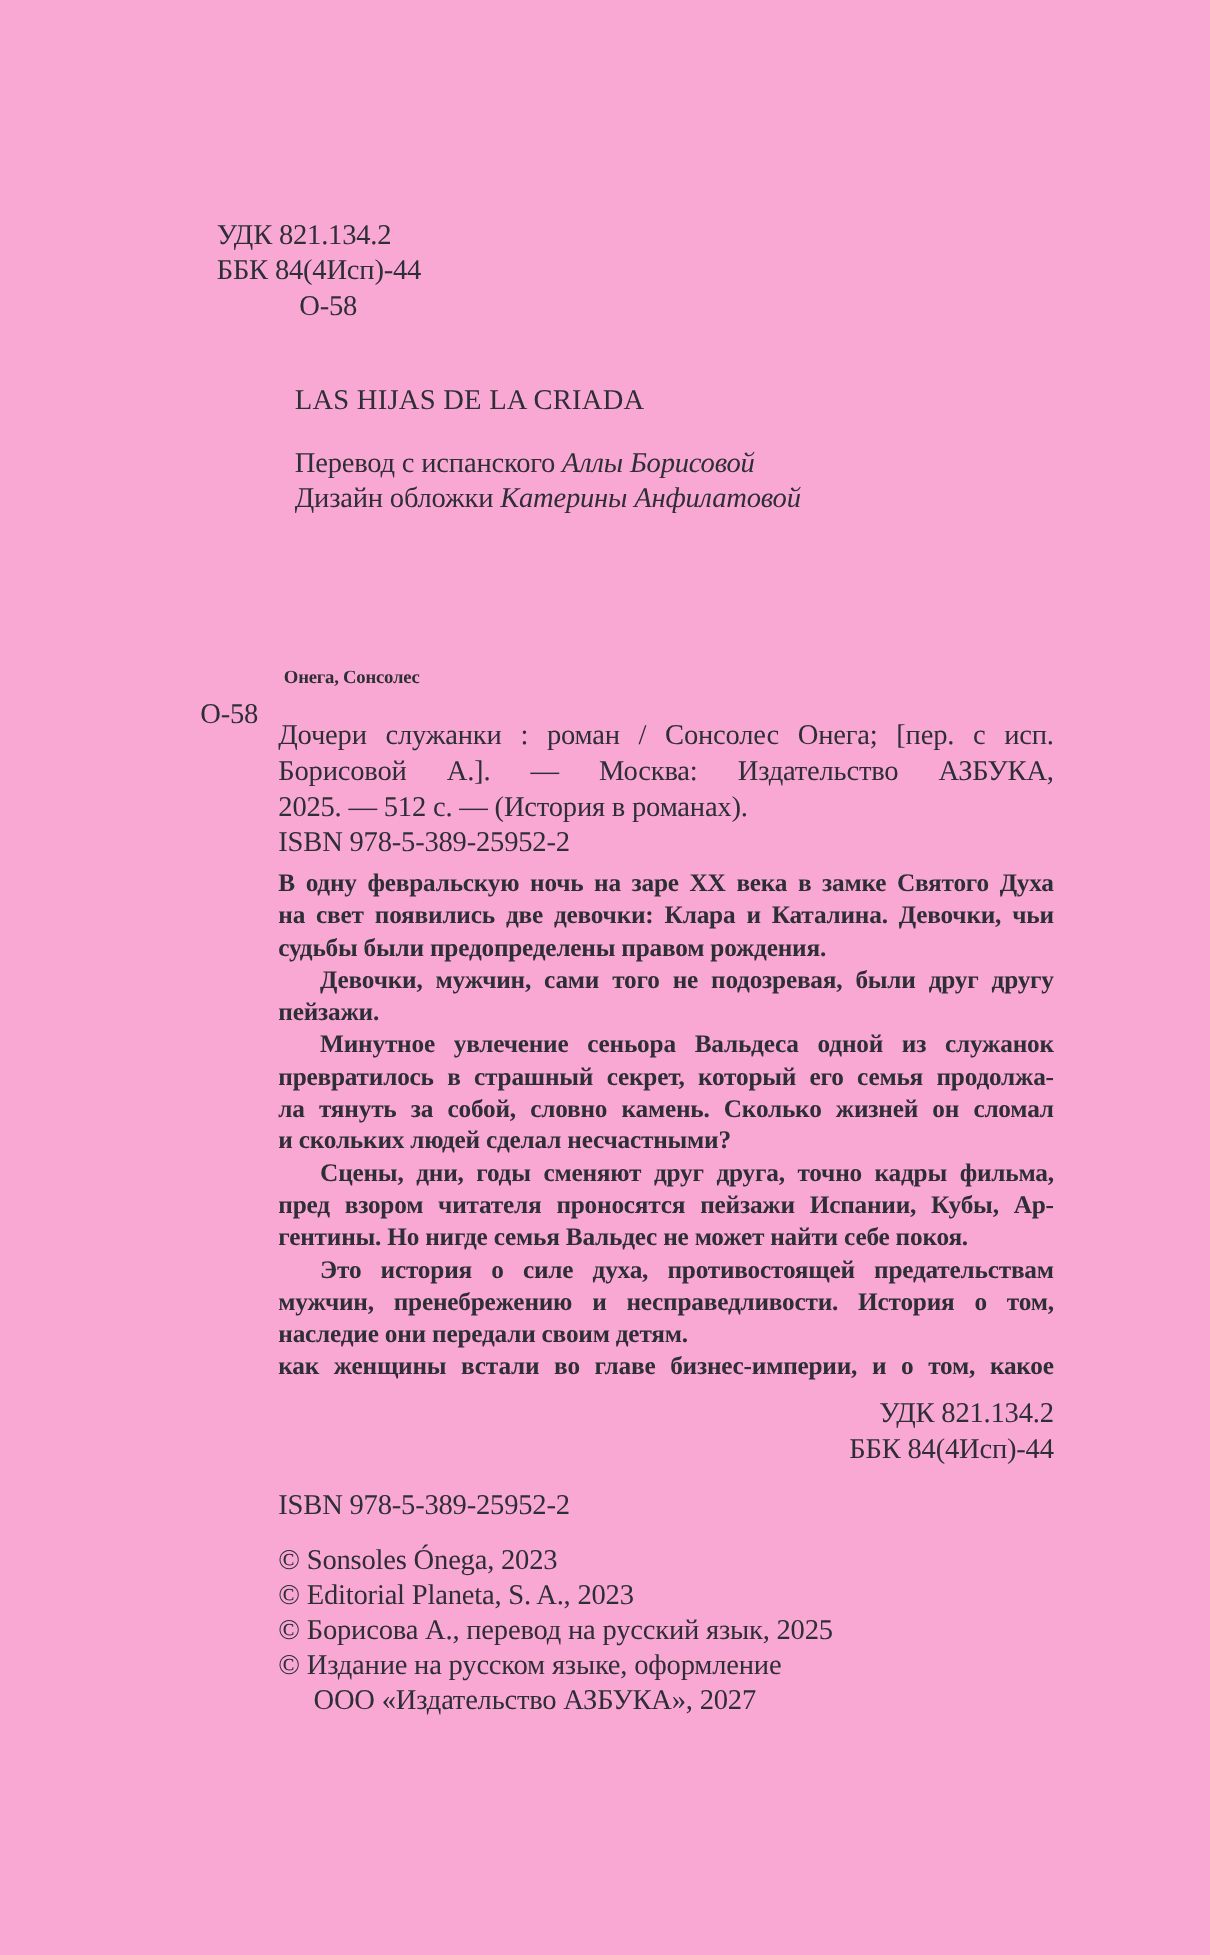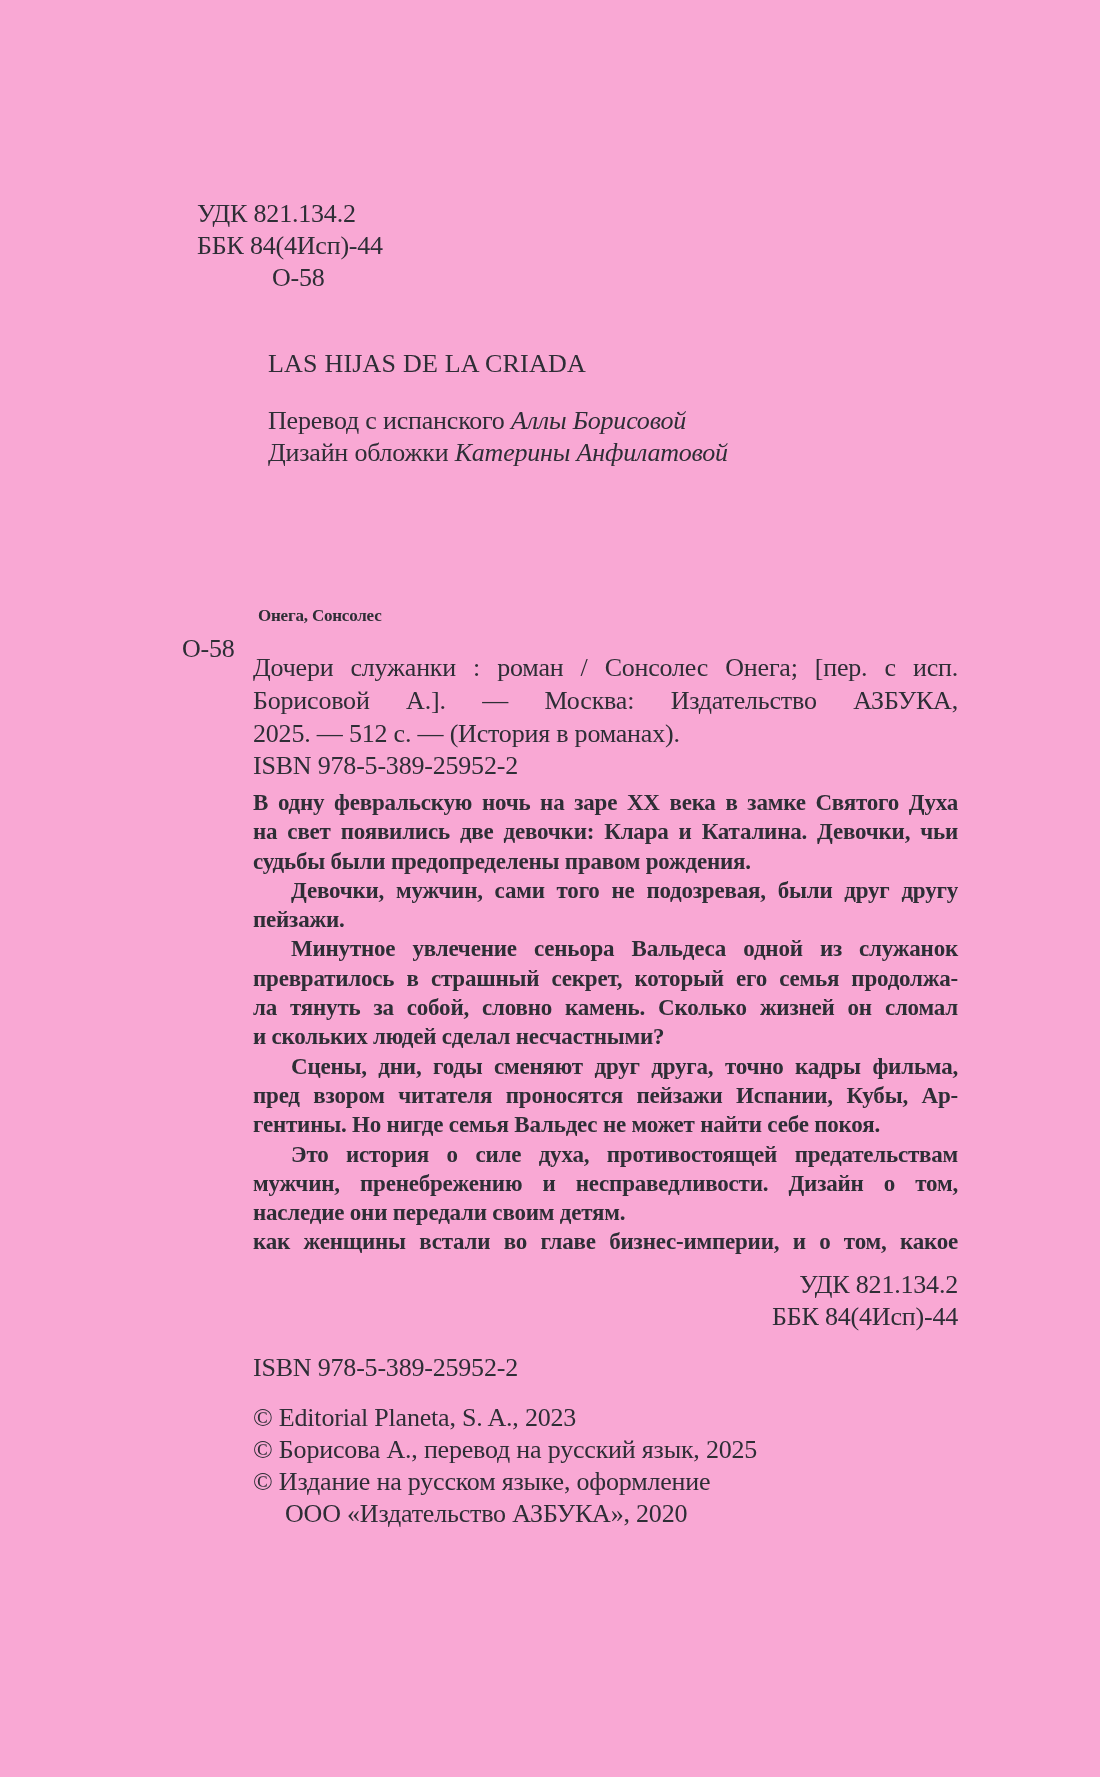--- a/index.html
+++ b/index.html
@@ -136,32 +136,33 @@
     <span class="line just indent">Минутное увлечение сеньора Вальдеса одной из служанок</span>
     <span class="line just">превратилось в страшный секрет, который его семья продолжа-</span>
     <span class="line just">ла тянуть за собой, словно камень. Сколько жизней он сломал</span>
     <span class="line">и скольких людей сделал несчастными?</span>
 
     <span class="line just indent">Сцены, дни, годы сменяют друг друга, точно кадры фильма,</span>
     <span class="line just">пред взором читателя проносятся пейзажи Испании, Кубы, Ар-</span>
     <span class="line">гентины. Но нигде семья Вальдес не может найти себе покоя.</span>
 
     <span class="line just indent">Это история о силе духа, противостоящей предательствам</span>
-    <span class="line just">мужчин, пренебрежению и несправедливости. Дизайн о том,</span>
+    <span class="line just">мужчин, пренебрежению и несправедливости. История о том,</span>
     <span class="line">наследие они передали своим детям.</span>
     <span class="line just">как женщины встали во главе бизнес-империи, и о том, какое</span>
   </div>
 
   <div class="block footer-codes">
     <span class="line">УДК 821.134.2</span>
     <span class="line">ББК 84(4Исп)-44</span>
   </div>
 
   <div class="block isbn-bottom">ISBN 978-5-389-25952-2</div>
 
   <div class="block copyright">
+    <span class="line">© Sonsoles Ónega, 2023</span>
     <span class="line">© Editorial Planeta, S. A., 2023</span>
     <span class="line">© Борисова А., перевод на русский язык, 2025</span>
     <span class="line">© Издание на русском языке, оформление</span>
-    <span class="line cont">ООО «Издательство АЗБУКА», 2020</span>
+    <span class="line cont">ООО «Издательство АЗБУКА», 2027</span>
   </div>
 
 </div>
 
 </body></html>

